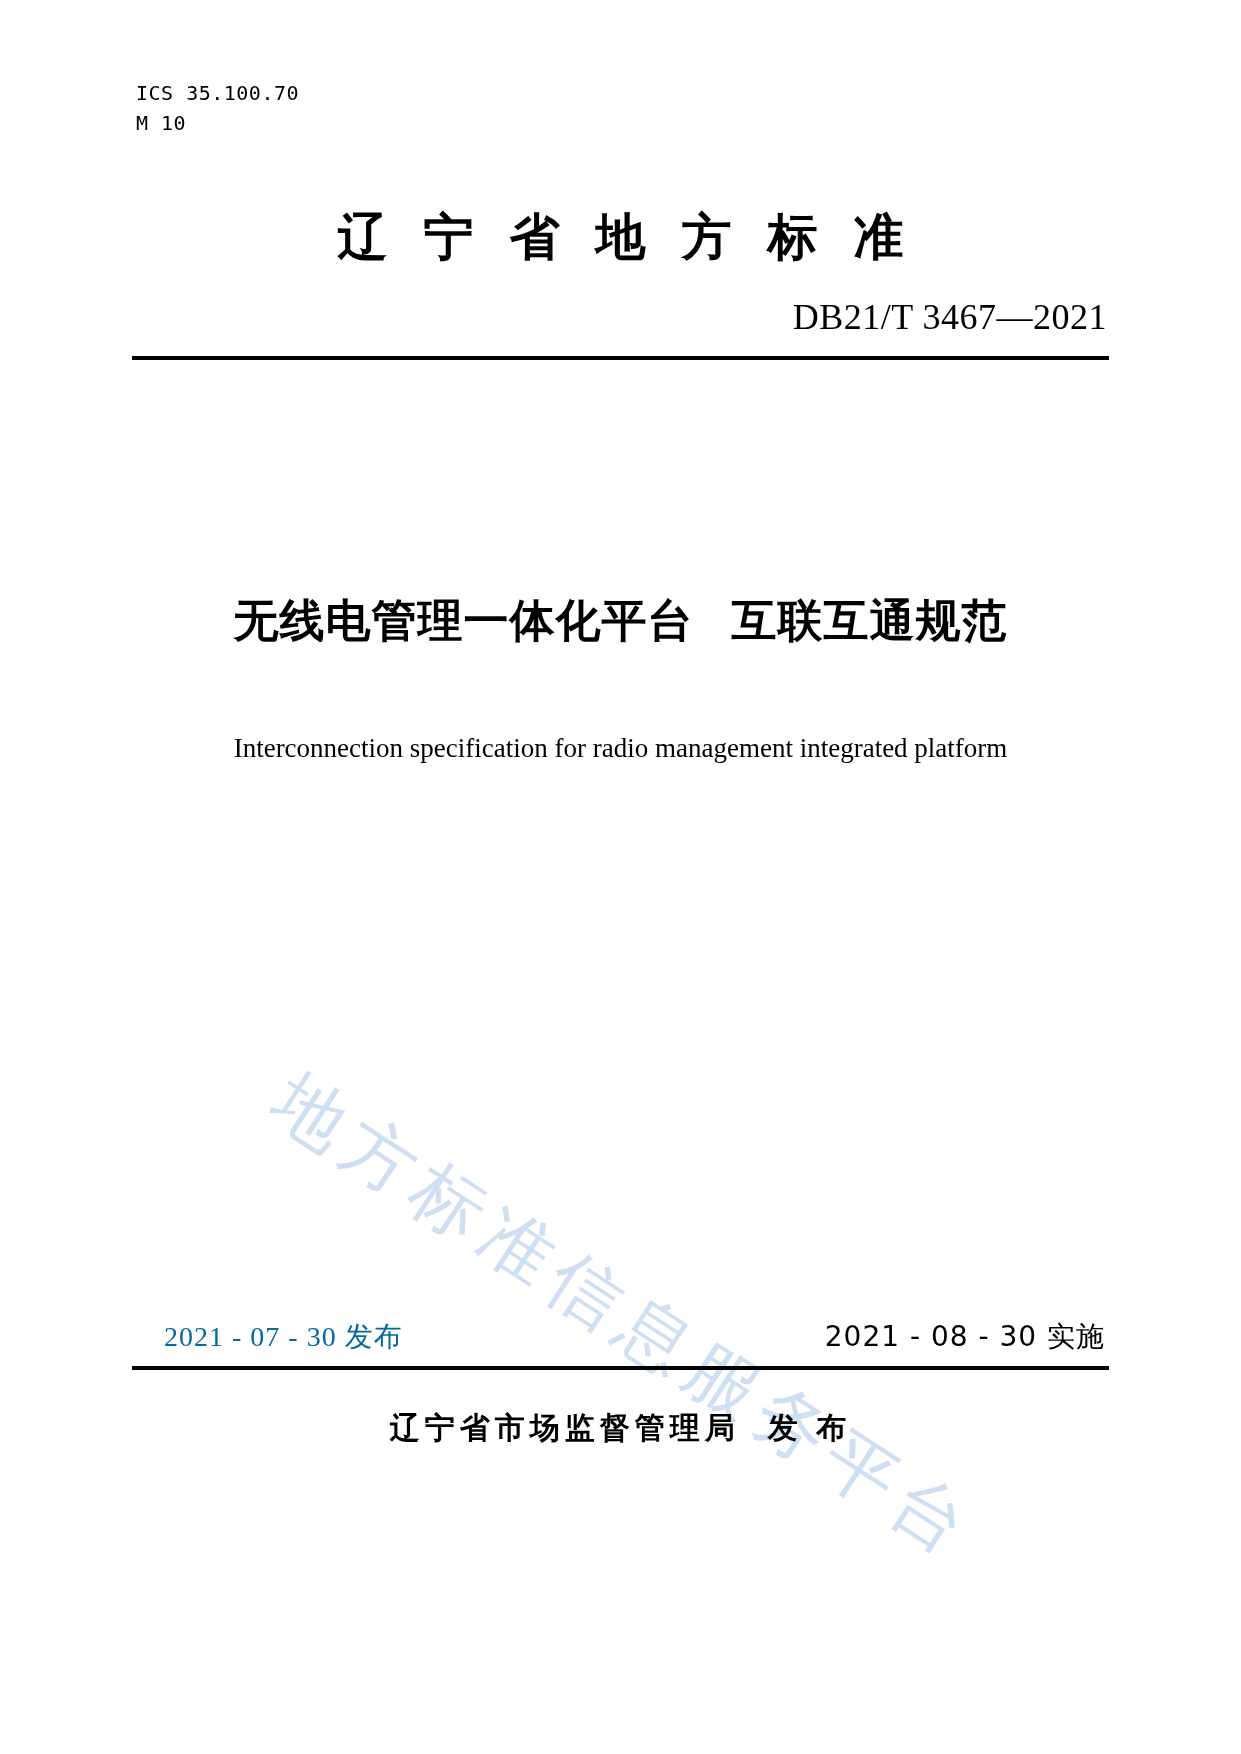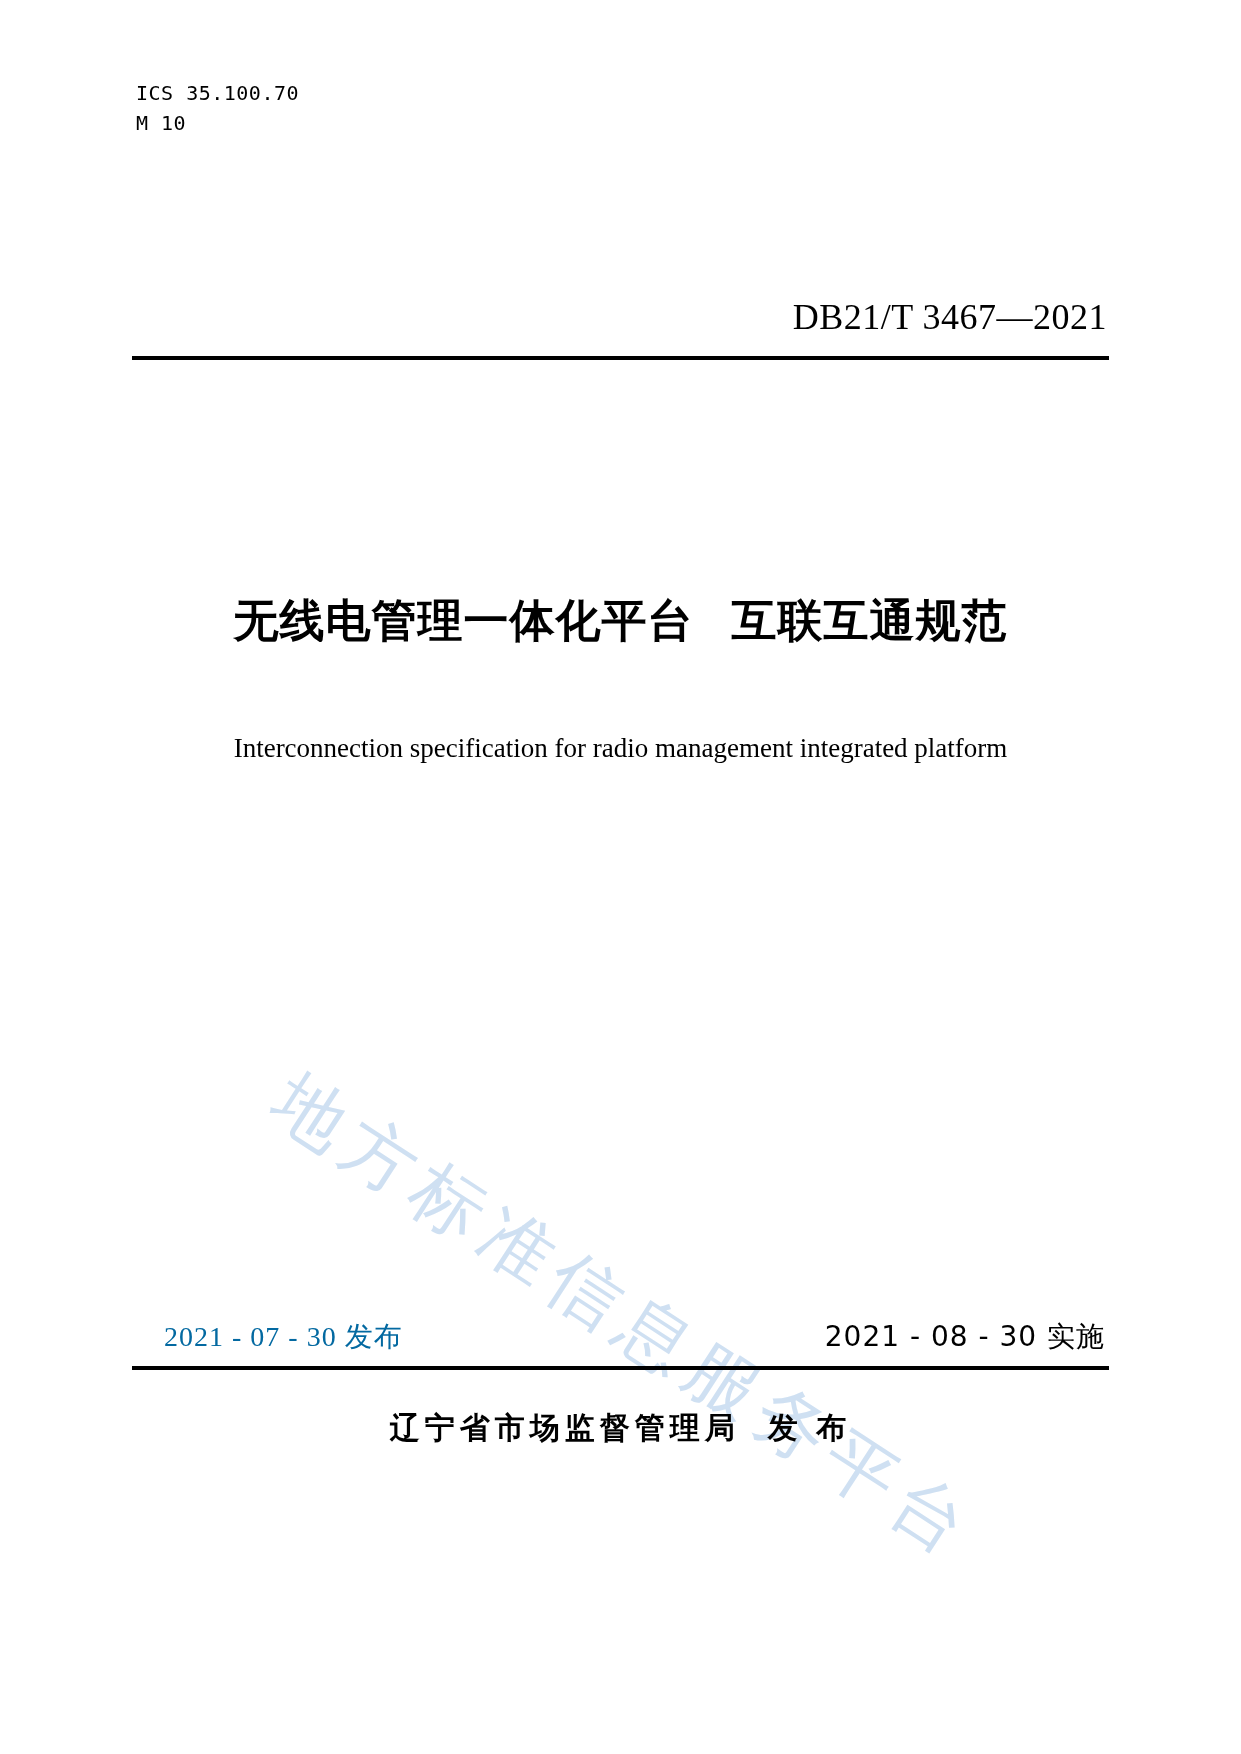--- a/index.html
+++ b/index.html
@@ -183,20 +183,21 @@
 <body>
 
 <div class="page">
 
   <div class="icsblock">
     <div class="ics-line">ICS 35.100.70</div>
     <div class="ics-line">M 10</div>
   </div>
 
 
+  <div class="std-title">辽宁省地方标准</div>
 
   <div class="std-number">DB21/T 3467—2021</div>
 
   <div class="rule"></div>
 
   <div class="main-title">
     <span>无线电管理一体化平台</span><span class="gap"></span><span>互联互通规范</span>
   </div>
 
   <div class="main-title-en">Interconnection specification for radio management integrated platform</div>

